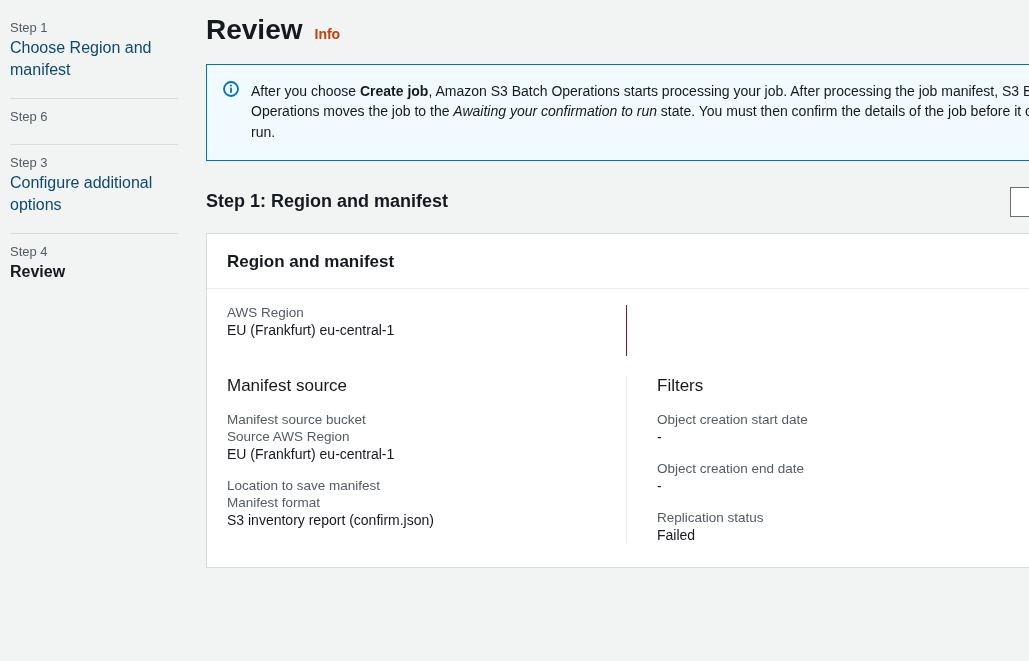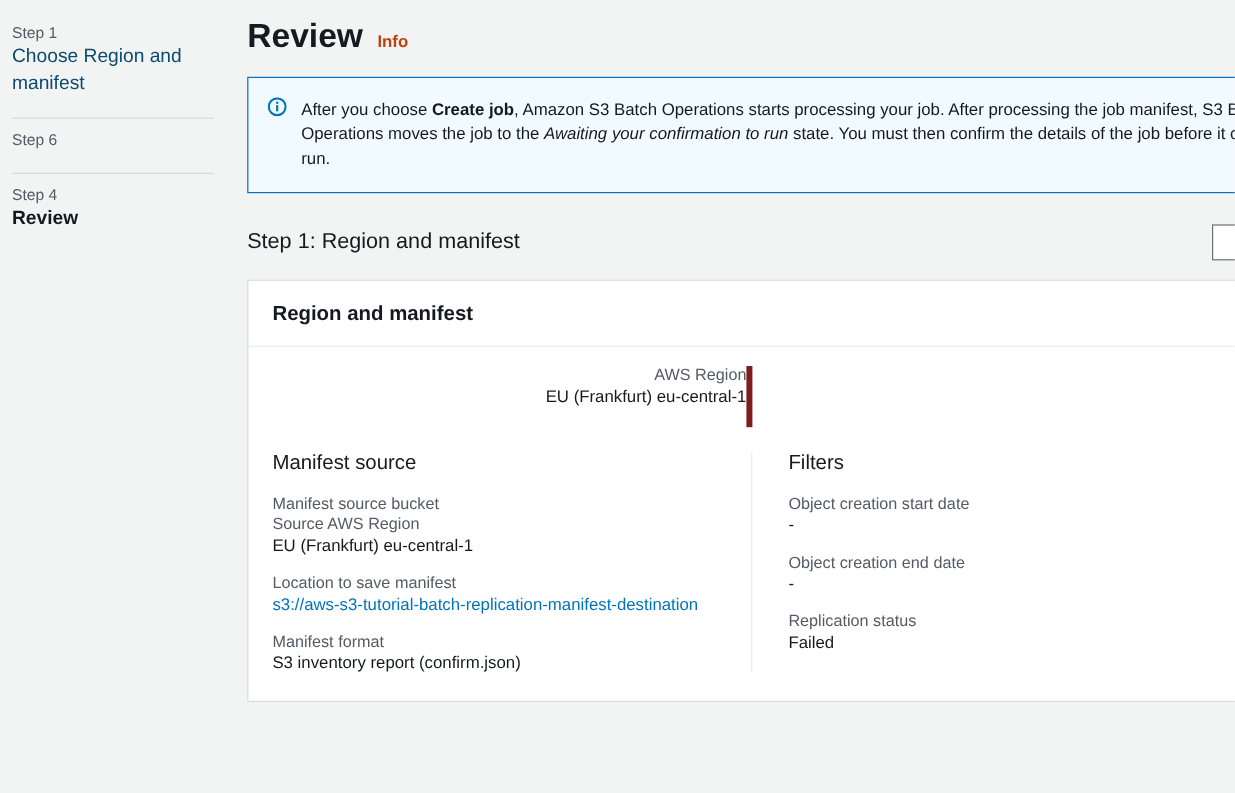--- a/index.html
+++ b/index.html
@@ -61,21 +61,21 @@
   .alert .em1 { font-weight: 700; }
   .alert .em2 { font-style: italic; }
   .section-head {
     display: flex;
     justify-content: space-between;
     align-items: center;
     margin-bottom: 16px;
   }
   .section-head h2 {
     font-size: 18px;
-    font-weight: 400;
+    font-weight: 700;
     margin: 0;
   }
   .btn {
     border: 1px solid #687078;
     background: #fff;
     padding: 6px 20px;
     font-size: 14px;
     font-weight: 600;
     cursor: pointer;
     color: #16191f;
@@ -92,22 +92,21 @@
   }
   .card-body { padding: 16px 20px 24px 20px; }
   .row-top {
     display: flex;
   }
   .row-top .half {
     width: 400px;
     padding-bottom: 18px;
   }
   .row-top .half:first-child {
-    border-right: 5px solid #7f1d1d;
-    text-align: right;
+    border-right: 1px solid #7f1d1d;
   }
   .cols {
     display: flex;
     margin-top: 20px;
     gap: 30px;
   }
   .col {
     flex: 0 0 400px;
   }
   .col:first-child {
@@ -132,20 +131,24 @@
 
 <div class="page">
 
   <nav class="stepnav">
     <div class="step">
       <div class="step-label">Step 1</div>
       <div class="step-link">Choose Region and manifest</div>
     </div>
     <div class="step">
       <div class="step-label">Step 6</div>
+    </div>
+    <div class="step">
+      <div class="step-label">Step 3</div>
+      <div class="step-link">Configure additional options</div>
     </div>
     <div class="step step-current">
       <div class="step-label">Step 4</div>
       <div class="step-link">Review</div>
     </div>
   </nav>
 
   <main class="main">
     <div class="title-row">
       <h1 class="title">Review</h1>
@@ -180,21 +183,20 @@
         <div class="cols">
           <div class="col">
             <h3 class="sub-h">Manifest source</h3>
 
             <div class="lbl">Manifest source bucket</div>
 
             <div class="lbl">Source AWS Region</div>
             <div class="val">EU (Frankfurt) eu-central-1</div>
 
             <div class="lbl">Location to save manifest</div>
-            <div class="val link">s3://aws-s3-tutorial-batch-replication-manifest-destination</div>
 
             <div class="lbl">Manifest format</div>
             <div class="val" style="margin-bottom:0">S3 inventory report (confirm.json)</div>
           </div>
 
           <div class="col" style="border:none">
             <h3 class="sub-h">Filters</h3>
 
             <div class="lbl">Object creation start date</div>
             <div class="val">-</div>

